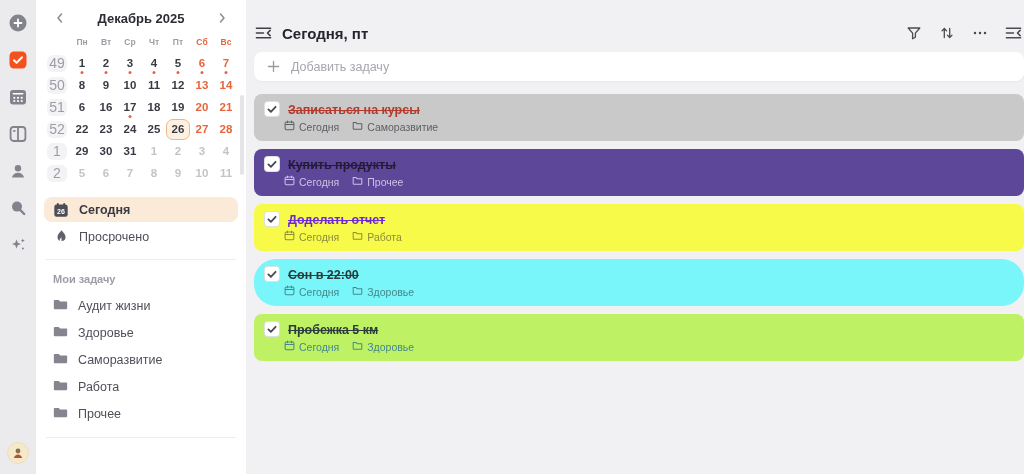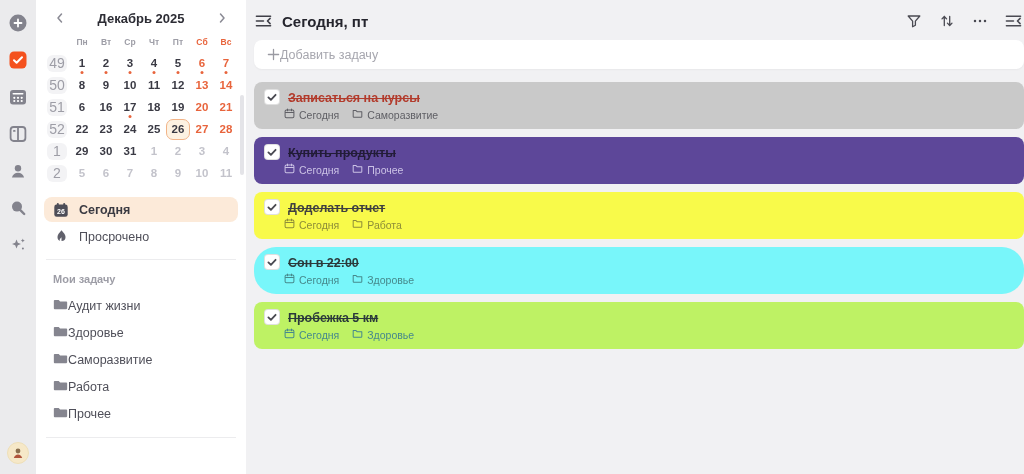--- a/index.html
+++ b/index.html
@@ -37,32 +37,32 @@
               width:3px; height:3px; border-radius:50%; background:#e8643c; }
 
   .sb-nav { margin-top:13px; }
   .nav-item { display:flex; align-items:center; gap:10px; height:25px; padding:0 9px; border-radius:8px;
               font-size:12.5px; color:#4f4f59; cursor:pointer; margin-bottom:2px; }
   .nav-item.active { background:#fcead9; color:#3a3a42; font-weight:bold; }
   .nav-item .ic { width:16px; display:flex; justify-content:center; }
 
   .divider { height:1px; background:#ececee; margin:10px 2px; }
   .section-title { font-size:11px; font-weight:bold; color:#9d9da6; padding:3px 9px 7px; }
-  .project { display:flex; align-items:center; height:27px; padding:0 9px; font-size:12.5px;
+  .project { display:flex; align-items:center; gap:10px; height:27px; padding:0 9px; font-size:12.5px;
              color:#4f4f59; cursor:pointer; }
 
   
-  .main { flex:1; padding:8px 0 0 8px; display:flex; flex-direction:column; }
+  .main { flex:1; padding:8px 0 0 8px; display:flex; flex-direction:column;margin-top:12px; }
   .main-header { display:flex; align-items:center; gap:10px; height:26px; }
   .main-title { font-size:15px; font-weight:bold; color:#25252d; }
   .toolbar { margin-left:auto; display:flex; gap:15px; align-items:center; padding-right:2px; }
   .tb-btn { width:18px; height:18px; display:flex; align-items:center; justify-content:center; cursor:pointer; }
 
   .add-bar { background:#ffffff; border-radius:8px; height:29px; margin-top:6px; display:flex; align-items:center;
-             padding:0 13px; box-shadow:0 1px 2px rgba(0,0,0,.04); cursor:text; }
+             gap:11px; padding:0 13px; box-shadow:0 1px 2px rgba(0,0,0,.04); cursor:text; }
   .add-bar .ph { font-size:12.5px; color:#a6a6ae; }
 
   .task-list { margin-top:13px; display:flex; flex-direction:column; gap:8px; }
   .card { border-radius:8px; padding:7px 12px 8px 10px; min-height:46px; cursor:pointer; }
   .card-top { display:flex; align-items:flex-end; gap:8px; }
   .checkbox { width:16px; height:16px; background:#fff; border:1px solid rgba(0,0,0,.12); border-radius:4px;
               display:flex; align-items:center; justify-content:center; flex-shrink:0; cursor:pointer; }
   .t-title { font-size:12.5px; font-weight:bold; text-decoration:line-through; }
   .t-meta { display:flex; align-items:center; gap:13px; margin:3px 0 0 20px; font-size:10.5px; }
   .meta-item { display:flex; align-items:center; gap:4px; }
@@ -368,21 +368,21 @@
           </span>
         </div>
       </div>
       <div class="card" style="background: rgb(248, 250, 74);">
         <div class="card-top">
           <span class="checkbox">
             <svg width="12" height="12" viewBox="0 0 12 12">
               <path d="M2.4 6.4 4.9 8.8 9.6 3.8" stroke="#4a4a52" stroke-width="1.8" fill="none" stroke-linecap="round" stroke-linejoin="round"></path>
             </svg>
           </span>
-          <span class="t-title" style="color: #404040;">Доделать отчет</span>
+          <span class="t-title" style="color: #6d28d9;">Доделать отчет</span>
         </div>
         <div class="t-meta" style="color: rgb(141, 141, 56);">
           <span class="meta-item">
             <span><svg width="11" height="11" viewBox="0 0 12 12">
                 <rect x="1.2" y="2.2" width="9.6" height="8.4" rx="1.4" fill="none" stroke="currentColor" stroke-width="1.1"></rect>
                 <path d="M1.2 4.9h9.6" stroke="currentColor" stroke-width="1.1"></path>
                 <path d="M3.8 1.1v2M8.2 1.1v2" stroke="currentColor" stroke-width="1.1" stroke-linecap="round"></path>
               </svg></span>
             <span>Сегодня</span>
           </span>

